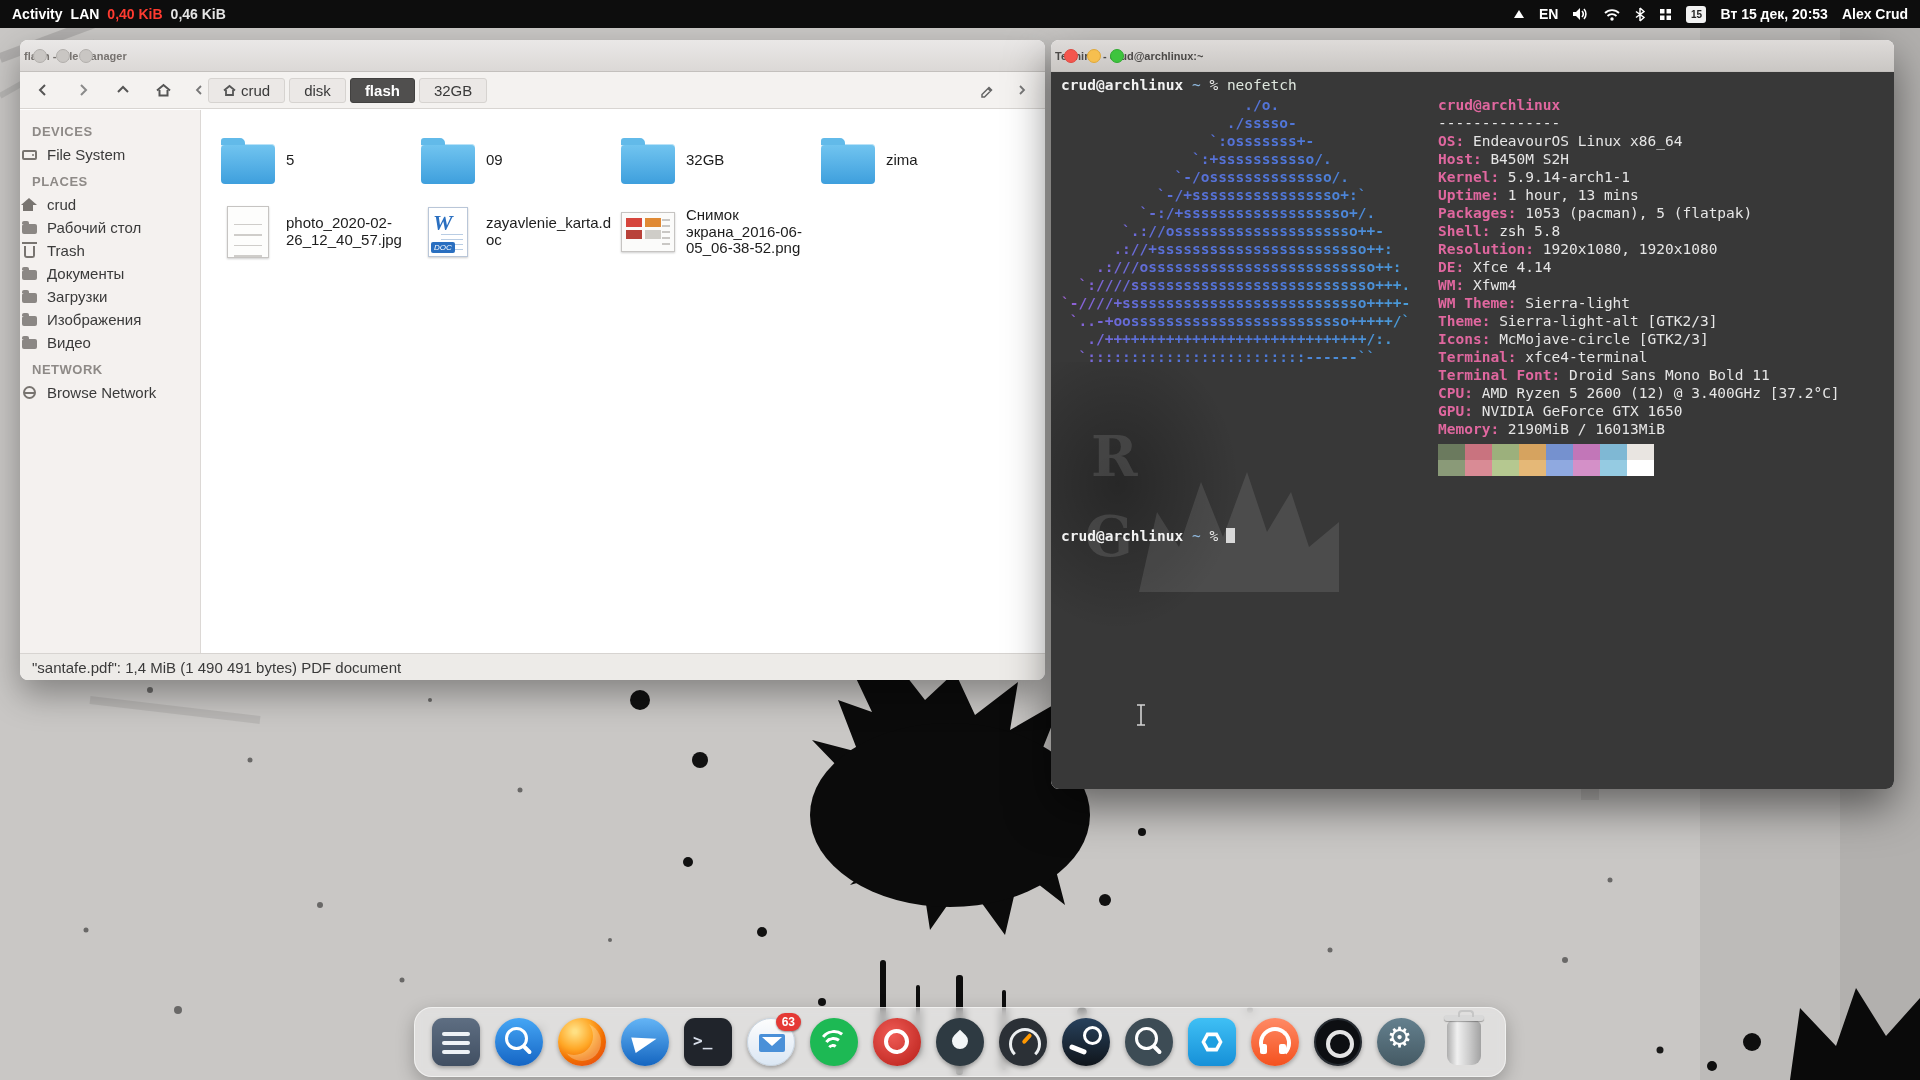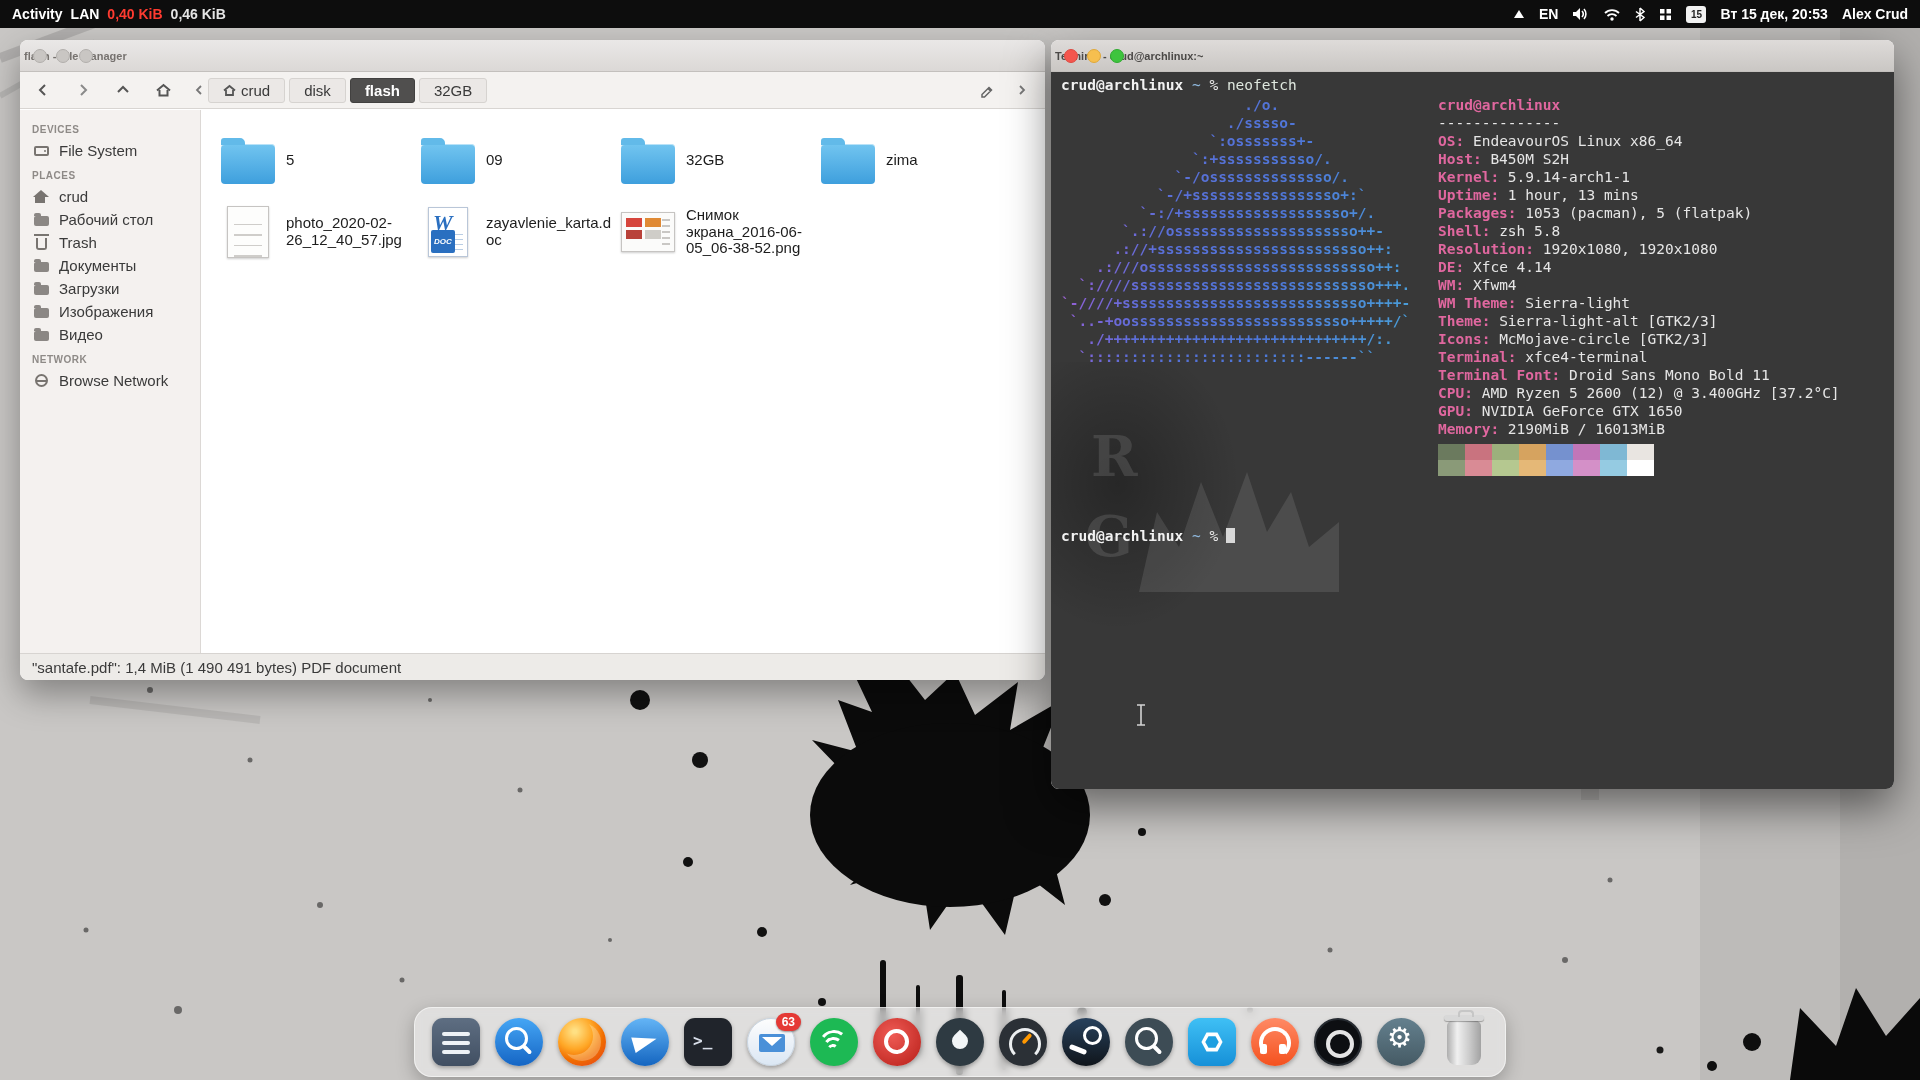--- a/index.html
+++ b/index.html
@@ -42,22 +42,22 @@
   .navbtn{width:26px;height:26px;display:flex;align-items:center;justify-content:center;border-radius:4px}
   .crumbs{display:flex;align-items:center;gap:4px;margin-left:4px;flex:1}
   .crumb{height:25px;display:flex;align-items:center;gap:5px;padding:0 14px;background:#ecc;
          background:#ebe8e6;border:1px solid #d6d3d0;border-radius:3px;font-size:15px;color:#393939}
   .crumb.active{background:#504f4e;border-color:#424140;color:#fff;font-weight:bold}
   .chev{display:flex;align-items:center}
   .tool-right{display:flex;align-items:center;gap:10px;margin-left:auto}
 
   .fm-body{position:absolute;top:70px;bottom:27px;left:0;right:0;display:flex}
   .sidebar{width:181px;background:#f4f1ef;border-right:1px solid #dcd8d5;padding-top:6px;flex:none}
-  .sb-header{font-size:10px;font-weight:bold;color:#8e8a87;letter-spacing:.5px;padding:8px 12px 4px}
-  .sb-item{display:flex;align-items:center;gap:9px;padding:3px 12px;font-size:15px;color:#3a3a3a;cursor:default}
+  .sb-header{font-size:13px;font-weight:bold;color:#8e8a87;letter-spacing:.5px;padding:8px 12px 4px}
+  .sb-item{display:flex;align-items:center;gap:9px;padding:3px 0;font-size:15px;color:#3a3a3a;cursor:default}
   .sb-ic{width:18px;display:flex;justify-content:center;align-items:center;flex:none}
   .ic-drive{width:15px;height:10px;border:2px solid #787470;border-radius:2px;position:relative}
   .ic-drive::after{content:"";position:absolute;right:1px;top:2px;width:2px;height:2px;background:#787470;border-radius:50%}
   .ic-home{width:14px;height:12px;position:relative}
   .ic-home::before{content:"";position:absolute;left:1px;top:5px;width:10px;height:7px;background:#787470}
   .ic-home::after{content:"";position:absolute;left:-1px;top:-1px;border-left:8px solid transparent;border-right:8px solid transparent;border-bottom:7px solid #787470}
   .ic-folder{width:15px;height:10px;background:#8b8784;border-radius:2px;position:relative;margin-top:3px}
   .ic-folder::before{content:"";position:absolute;top:-3px;left:0;width:7px;height:3px;background:#8b8784;border-radius:2px 2px 0 0}
   .ic-trash{width:11px;height:12px;border:2px solid #787470;border-top:none;border-radius:0 0 3px 3px;position:relative;margin-top:3px}
   .ic-trash::before{content:"";position:absolute;top:-4px;left:-4px;width:15px;height:2px;background:#787470}
@@ -71,21 +71,21 @@
   .sel{background:#2e6fd6;color:#fff;padding:0 3px;border-radius:2px;-webkit-box-decoration-break:clone}
   .folder{width:54px;height:40px;background:linear-gradient(180deg,#72c5f0,#3e9fdd);border-radius:4px;position:relative;margin-top:7px;box-shadow:inset 0 1px 0 rgba(255,255,255,.5)}
   .folder::before{content:"";position:absolute;top:-6px;left:0;width:24px;height:7px;background:#62bae9;border-radius:3px 5px 0 0}
   .thumb-photo{width:42px;height:52px;background:#fdfdfc;border:1px solid #c6c4c2;box-shadow:0 1px 2px rgba(0,0,0,.2);
      background-image:repeating-linear-gradient(180deg,transparent 0 9px,#cfcdca 9px 10.5px);background-size:70% 100%;background-position:6px 8px;background-repeat:no-repeat}
   .thumb-pdf{width:38px;height:50px;background:#fff;border:1px solid #c2c0be;box-shadow:0 1px 2px rgba(0,0,0,.2);position:relative}
   .thumb-pdf::after{content:"";position:absolute;inset:5px 4px 6px 4px;
      background-image:repeating-linear-gradient(180deg,#d6d4d2 0 1.5px,transparent 1.5px 7px),repeating-linear-gradient(90deg,#d6d4d2 0 1.5px,transparent 1.5px 9px);}
   .thumb-doc{width:40px;height:50px;background:#fff;border:1px solid #b9c6d8;box-shadow:0 1px 2px rgba(0,0,0,.2);position:relative;overflow:hidden}
   .doc-w{position:absolute;left:4px;top:2px;color:#2a6fc0;font-weight:bold;font-size:22px;font-family:"Liberation Serif",serif}
-  .doc-badge{position:absolute;left:2px;bottom:3px;background:#2a6fc0;color:#fff;font-size:8px;font-weight:bold;padding:7px 3px;border-radius:2px}
+  .doc-badge{position:absolute;left:2px;bottom:3px;background:#2a6fc0;color:#fff;font-size:8px;font-weight:normal;padding:1px 3px;border-radius:2px}
   .doc-lines{position:absolute;right:4px;top:26px;width:22px;height:16px;
      background:repeating-linear-gradient(180deg,#b9cde4 0 1.5px,transparent 1.5px 5px)}
   .thumb-shot{width:54px;height:40px;background:#fbfbfa;border:1px solid #c6c4c2;box-shadow:0 1px 2px rgba(0,0,0,.2);position:relative}
   .thumb-shot::before{content:"";position:absolute;left:4px;top:5px;width:16px;height:9px;background:#d6453c;box-shadow:19px 0 0 #e08a35,0 12px 0 #b9423a,19px 12px 0 #cfcdc8}
   .thumb-shot::after{content:"";position:absolute;right:4px;top:6px;width:8px;height:26px;background:repeating-linear-gradient(180deg,#c9c7c4 0 2px,transparent 2px 6px)}
   .statusbar{position:absolute;bottom:0;left:0;right:0;height:27px;background:#edebe8;border-top:1px solid #d7d4d1;
              display:flex;align-items:center;padding-left:12px;font-size:15px;color:#3a3a3a}
 
   
   .term-body{position:absolute;top:32px;bottom:0;left:0;right:0;background:#383838;overflow:hidden;cursor:text;

